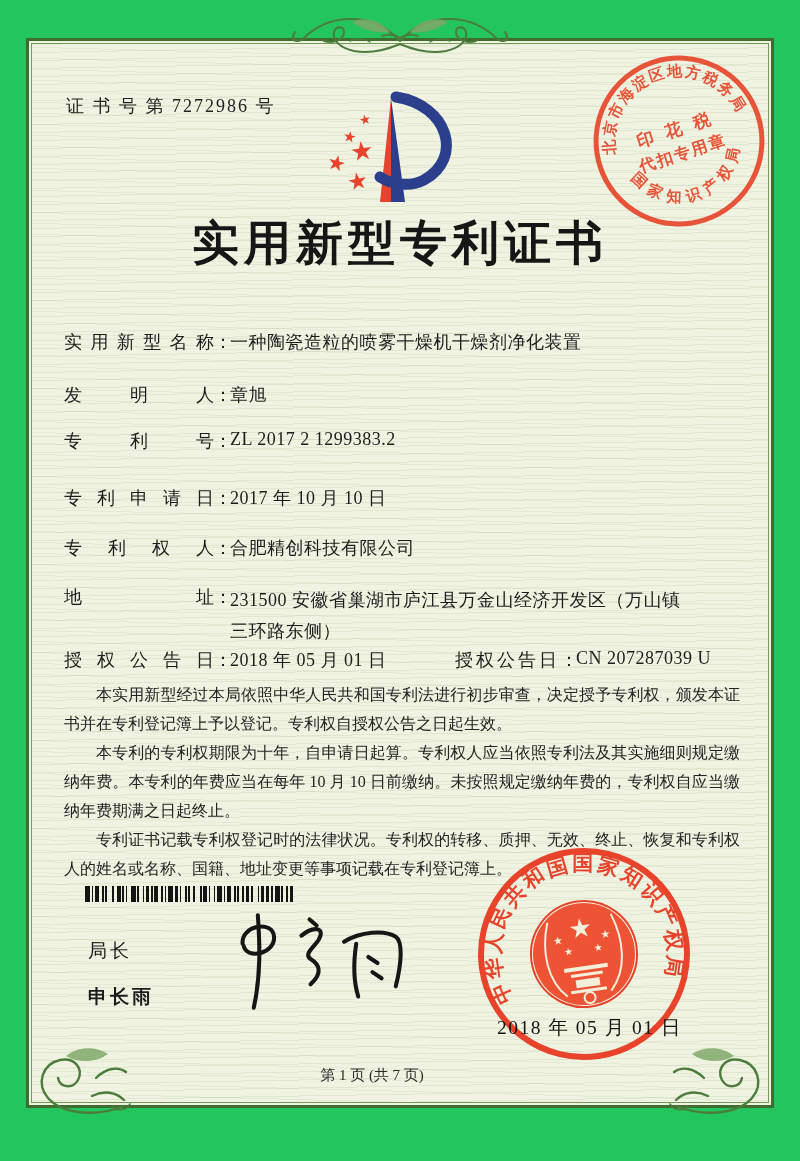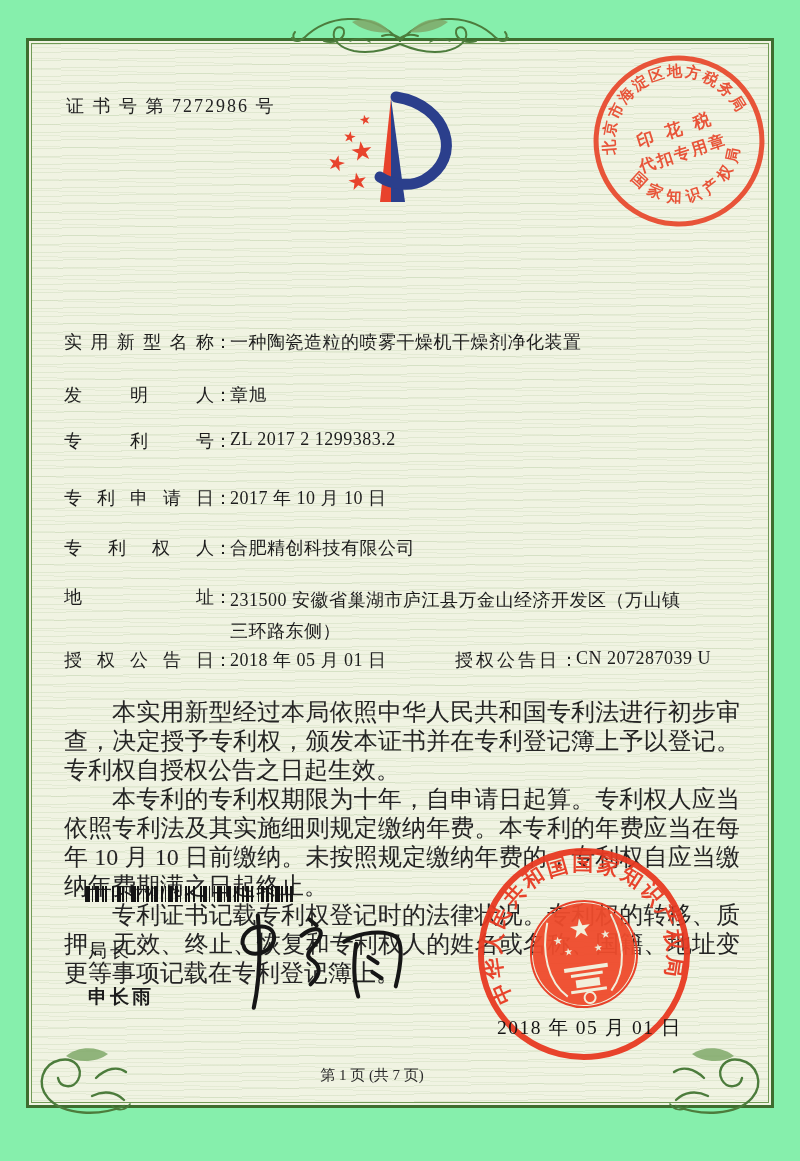--- a/index.html
+++ b/index.html
@@ -1,18 +1,18 @@
 <!DOCTYPE html>
 <html lang="zh"><head>
 <meta charset="utf-8">
 <style>
   html,body{margin:0;padding:0;}
   .page{
     position:relative; width:800px; height:1161px;
-    background:#86efac; overflow:hidden;
+    background:#22c55e; overflow:hidden;
     font-family:"Liberation Serif","DejaVu Serif",serif;
     color:#1d1d1d;
   }
   
   .frame{
     position:absolute; left:26px; top:38px; width:742px; height:1064px;
     border:3px solid #3e6d2f; background:#f0f3e2;
   }
   .frame-inner{
     position:absolute; inset:2px; border:1px solid #719b56;
@@ -35,22 +35,22 @@
   .flabel{
     display:inline-block; width:150px; vertical-align:top;
     text-align:justify; text-align-last:justify; letter-spacing:0;
   }
   .fcolon{ display:inline-block; width:16px;}
   .fvalue{ display:inline-block; vertical-align:top; letter-spacing:.5px;}
   .fvalue--wrap{ width:468px; line-height:31px;}
   .fgroup-right{ position:absolute; left:391px; top:0; white-space:nowrap;}
   .fgroup-right .flabel{ width:auto; text-align:left; text-align-last:auto; letter-spacing:3px;}
   .body-text{
-    position:absolute; left:64px; top:698px; width:676px;
-    font-size:24px; line-height:29px; text-align:justify; color:#242424;
+    position:absolute; left:64px; top:680px; width:676px;
+    font-size:16px; line-height:29px; text-align:justify; color:#242424;
   }
   .body-text p{ margin:0; text-indent:2em;}
   .barcode{
     position:absolute; left:85px; top:886px; width:212px; height:16px;
     display:flex; align-items:stretch; overflow:hidden;
   }
   .sig-title,.sig-name{
     position:absolute; left:88px; font-family:"Liberation Sans","DejaVu Sans",sans-serif;
     font-size:19px; letter-spacing:3px; color:#1c1c1c;
   }
@@ -135,20 +135,21 @@
     <text class="seal-cjk" font-size="15" fill="#e8472b" letter-spacing="2">
       <textPath href="#arcTopTax" startOffset="50%" text-anchor="middle">北京市海淀区地方税务局</textPath>
     </text>
     <text class="seal-cjk" x="88" y="82" font-size="17" fill="#e8472b" text-anchor="middle" letter-spacing="4">印 花 税</text>
     <text class="seal-cjk" x="88" y="106" font-size="16" fill="#e8472b" text-anchor="middle" letter-spacing="2">代扣专用章</text>
     <text class="seal-cjk" font-size="15" fill="#e8472b" letter-spacing="6">
       <textPath href="#arcBotTax" startOffset="50%" text-anchor="middle">国家知识产权局</textPath>
     </text>
   </svg>
 
+  <h1 class="title">实用新型专利证书</h1>
 
   <div class="fields">
     <div class="field-row" style="top:0px">
       <span class="flabel">实用新型名称</span><span class="fcolon">：</span><span class="fvalue">一种陶瓷造粒的喷雾干燥机干燥剂净化装置</span>
     </div>
     <div class="field-row" style="top:53px">
       <span class="flabel">发明人</span><span class="fcolon">：</span><span class="fvalue">章旭</span>
     </div>
     <div class="field-row" style="top:99px">
       <span class="flabel">专利号</span><span class="fcolon">：</span><span class="fvalue">ZL 2017 2 1299383.2</span>

